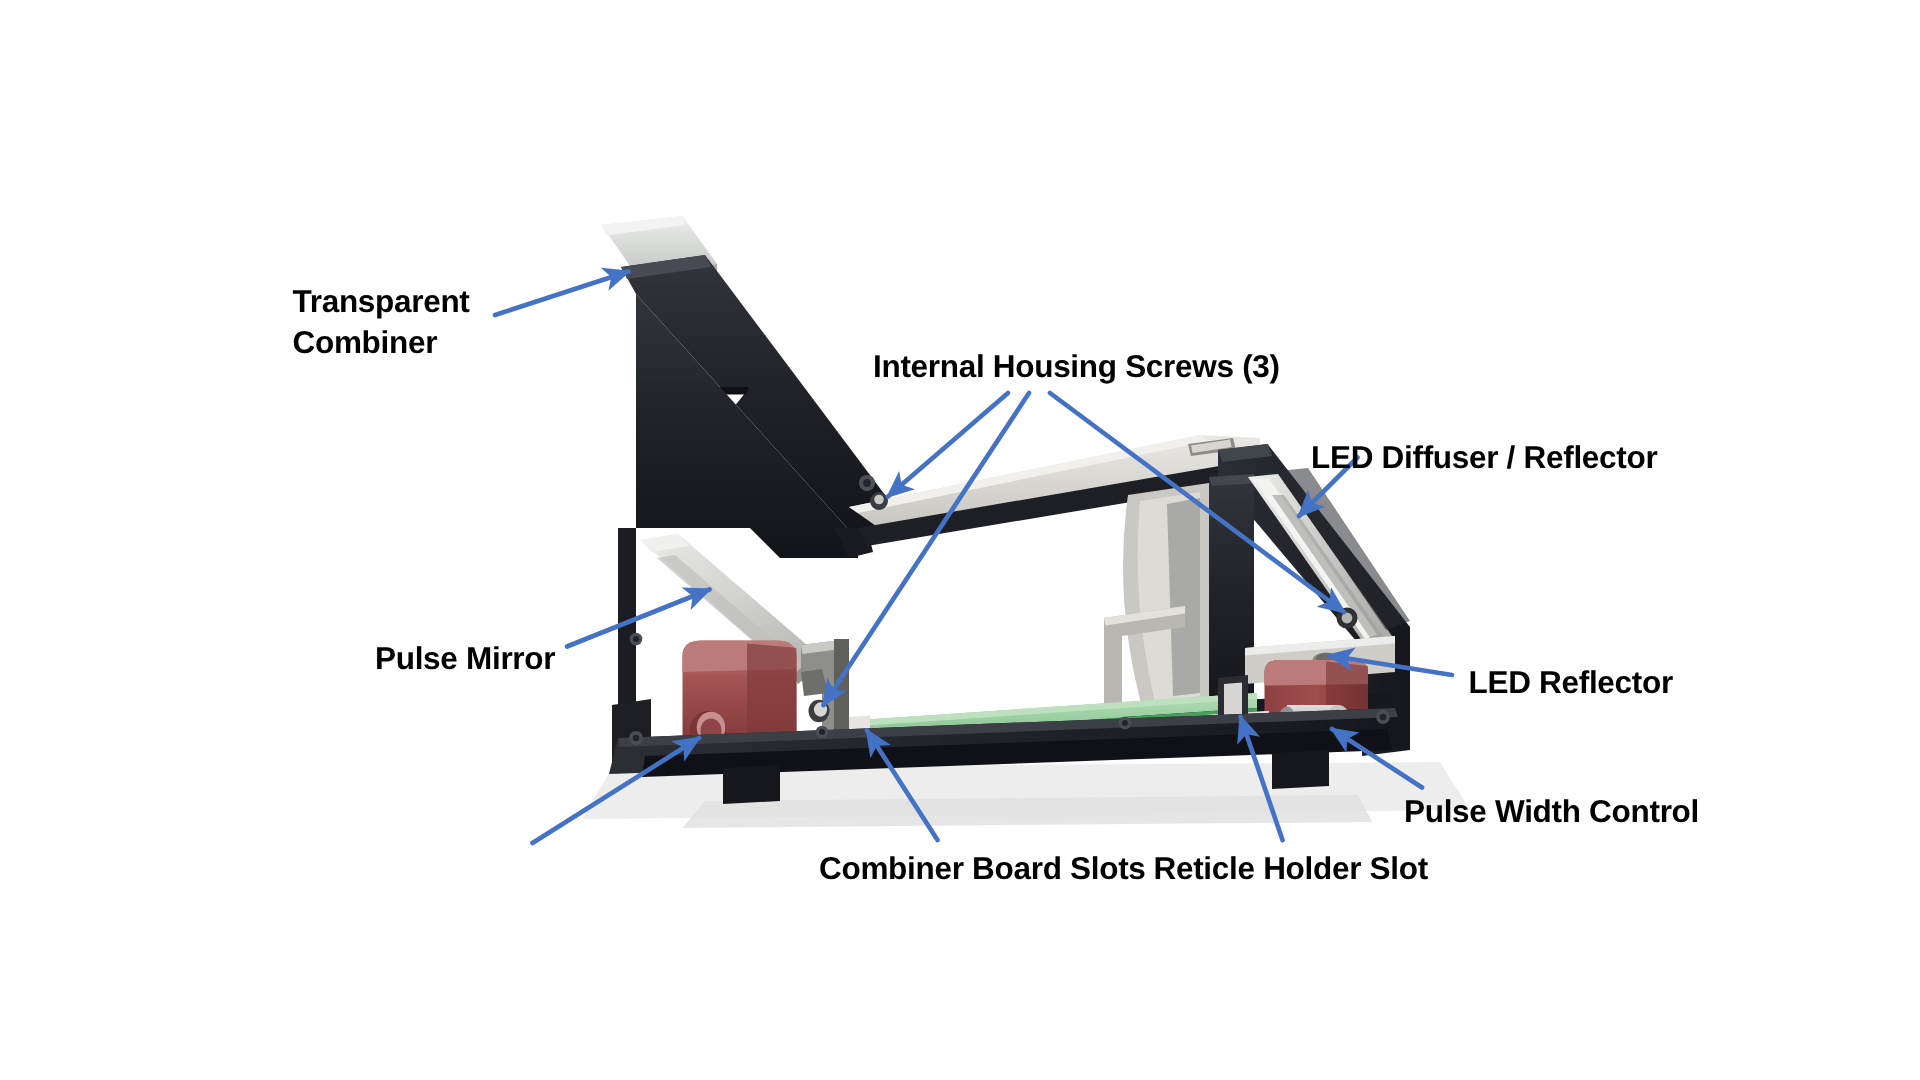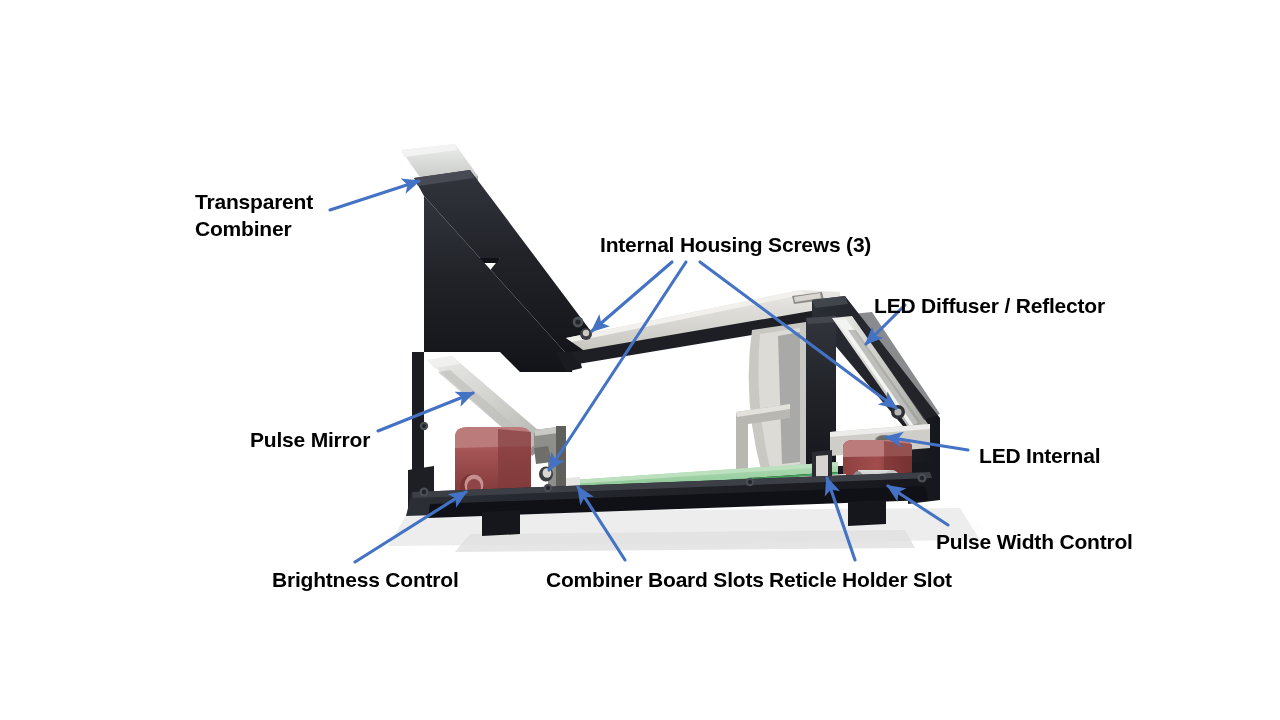--- a/index.html
+++ b/index.html
@@ -248,29 +248,28 @@
       <line x1="948" y1="525" x2="888" y2="486" marker-end="url(#arrowHead)"></line>
       <line x1="355" y1="562" x2="466" y2="492" marker-end="url(#arrowHead)"></line>
       <line x1="625" y1="560" x2="578" y2="487" marker-end="url(#arrowHead)"></line>
       <line x1="855" y1="560" x2="827" y2="478" marker-end="url(#arrowHead)"></line>
     </g>
   </svg>
 
   <div class="callout" style="left:195px; top:188px;">Transparent
 Combiner</div>
 
-  <div class="callout" style="left:600px; top:231px;text-align:right;">Internal Housing Screws (3)</div>
+  <div class="callout" style="left:582px; top:231px;text-align:right;">Internal Housing Screws (3)</div>
 
   <div class="callout" style="left:874px; top:292px;">LED Diffuser / Reflector</div>
 
   <div class="callout" style="left:250px; top:426px;">Pulse Mirror</div>
 
-  <div class="callout" style="left:979px; top:442px;">LED Internal</div>
+  <div class="callout" style="left:979px; top:442px;">LED Reflector</div>
 
   <div class="callout" style="left:936px; top:528px;text-align:right;">Pulse Width Control</div>
 
-  <div class="callout" style="left:272px; top:566px;">Brightness Control</div>
 
   <div class="callout" style="left:546px; top:566px;">Combiner Board Slots</div>
 
   <div class="callout" style="left:769px; top:566px;">Reticle Holder Slot</div>
 
 </div>
 
 </body></html>

